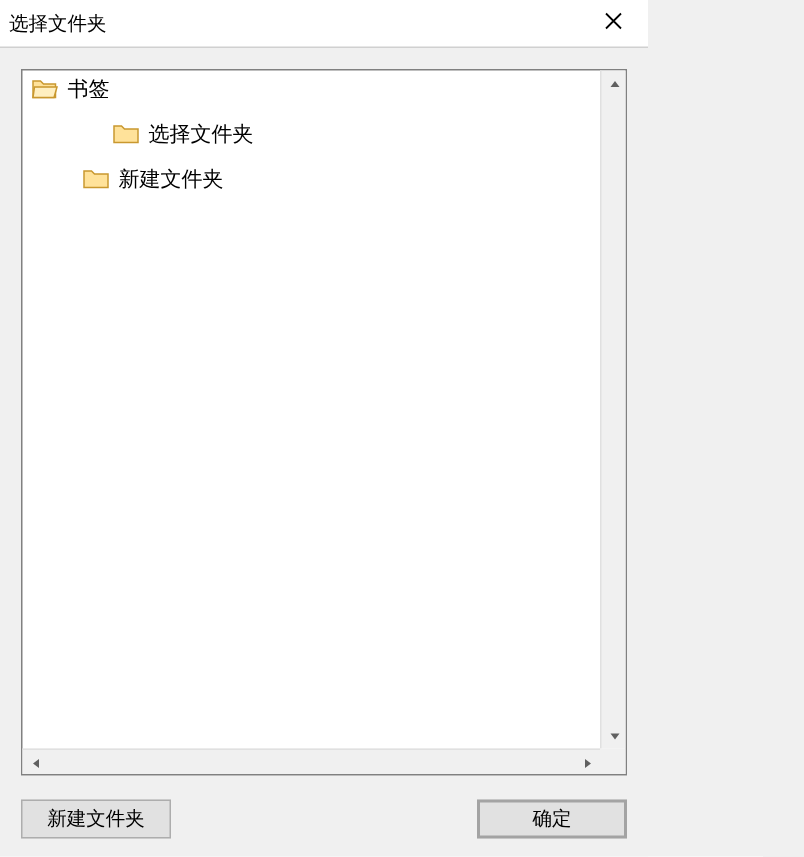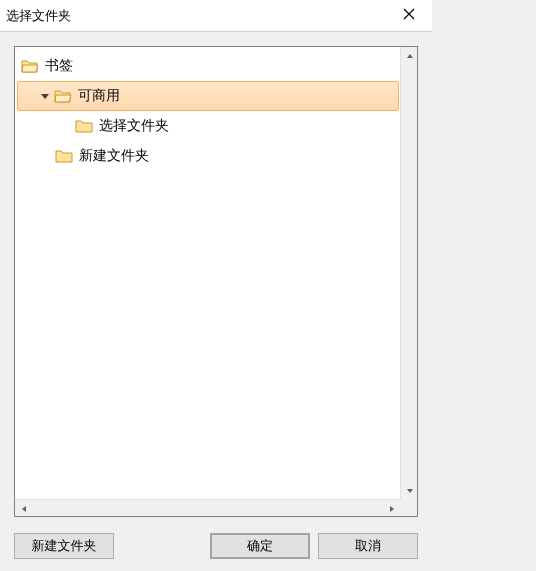--- a/index.html
+++ b/index.html
@@ -55,21 +55,21 @@
     display: flex;
     flex-direction: column;
   }
   .tree-body {
     flex: 1;
     overflow: auto;
     padding: 4px 0;
   }
   .tree-row {
     display: flex;
-    align-items: center;
+    align-items: flex-start;
     height: 30px;
     padding-left: 4px;
     cursor: pointer;
   }
   .tree-row.selected {
     background: linear-gradient(to bottom, #ffe7ca 0%, #ffd9af 100%);
     border: 1px solid #f0b060;
     border-radius: 2px;
     margin: 0 18px 0 2px;
     padding-left: 2px;
@@ -174,35 +174,20 @@
           <span class="indent" style="width:2px"></span>
           <span class="folder-icon">
             <svg viewBox="0 0 18 16">
               <path d="M1 3 L6 3 L8 5 L16 5 L16 14 L1 14 Z" fill="#ffe29a" stroke="#c9982f"></path>
               <path d="M2 7 L17 7 L15 14 L1 14 Z" fill="#ffefc0" stroke="#c9982f"></path>
             </svg>
           </span>
           <span class="label">书签</span>
         </div>
 
-        <div class="tree-row selected">
-          <span class="indent" style="width:18px"></span>
-          <span class="expander">
-            <svg viewBox="0 0 10 10">
-                <path d="M1 3 L9 3 L5 8 Z" fill="#404040"></path>
-              </svg>
-          </span>
-          <span class="folder-icon">
-            <svg viewBox="0 0 18 16">
-              <path d="M1 3 L6 3 L8 5 L16 5 L16 14 L1 14 Z" fill="#ffe29a" stroke="#c9982f"></path>
-              <path d="M2 7 L17 7 L15 14 L1 14 Z" fill="#ffefc0" stroke="#c9982f"></path>
-            </svg>
-          </span>
-          <span class="label">可商用</span>
-        </div>
 
 
         <div class="tree-row">
           <span class="indent" style="width:56px"></span>
           <span class="folder-icon">
             <svg viewBox="0 0 18 16">
                 <path d="M1 3 L6 3 L8 5 L17 5 L17 14 L1 14 Z" fill="#ffe29a" stroke="#c9982f"></path>
               </svg>
           </span>
           <span class="label">选择文件夹</span>
@@ -245,16 +230,15 @@
           </div>
       </div>
       <div class="scroll-corner"></div>
     </div>
   </div>
 
   <div class="button-row">
     <button class="btn">新建文件夹</button>
     <span class="spacer"></span>
     <button class="btn default">确定</button>
-    <button class="btn">取消</button>
   </div>
 
 </div>
 
 </body></html>

